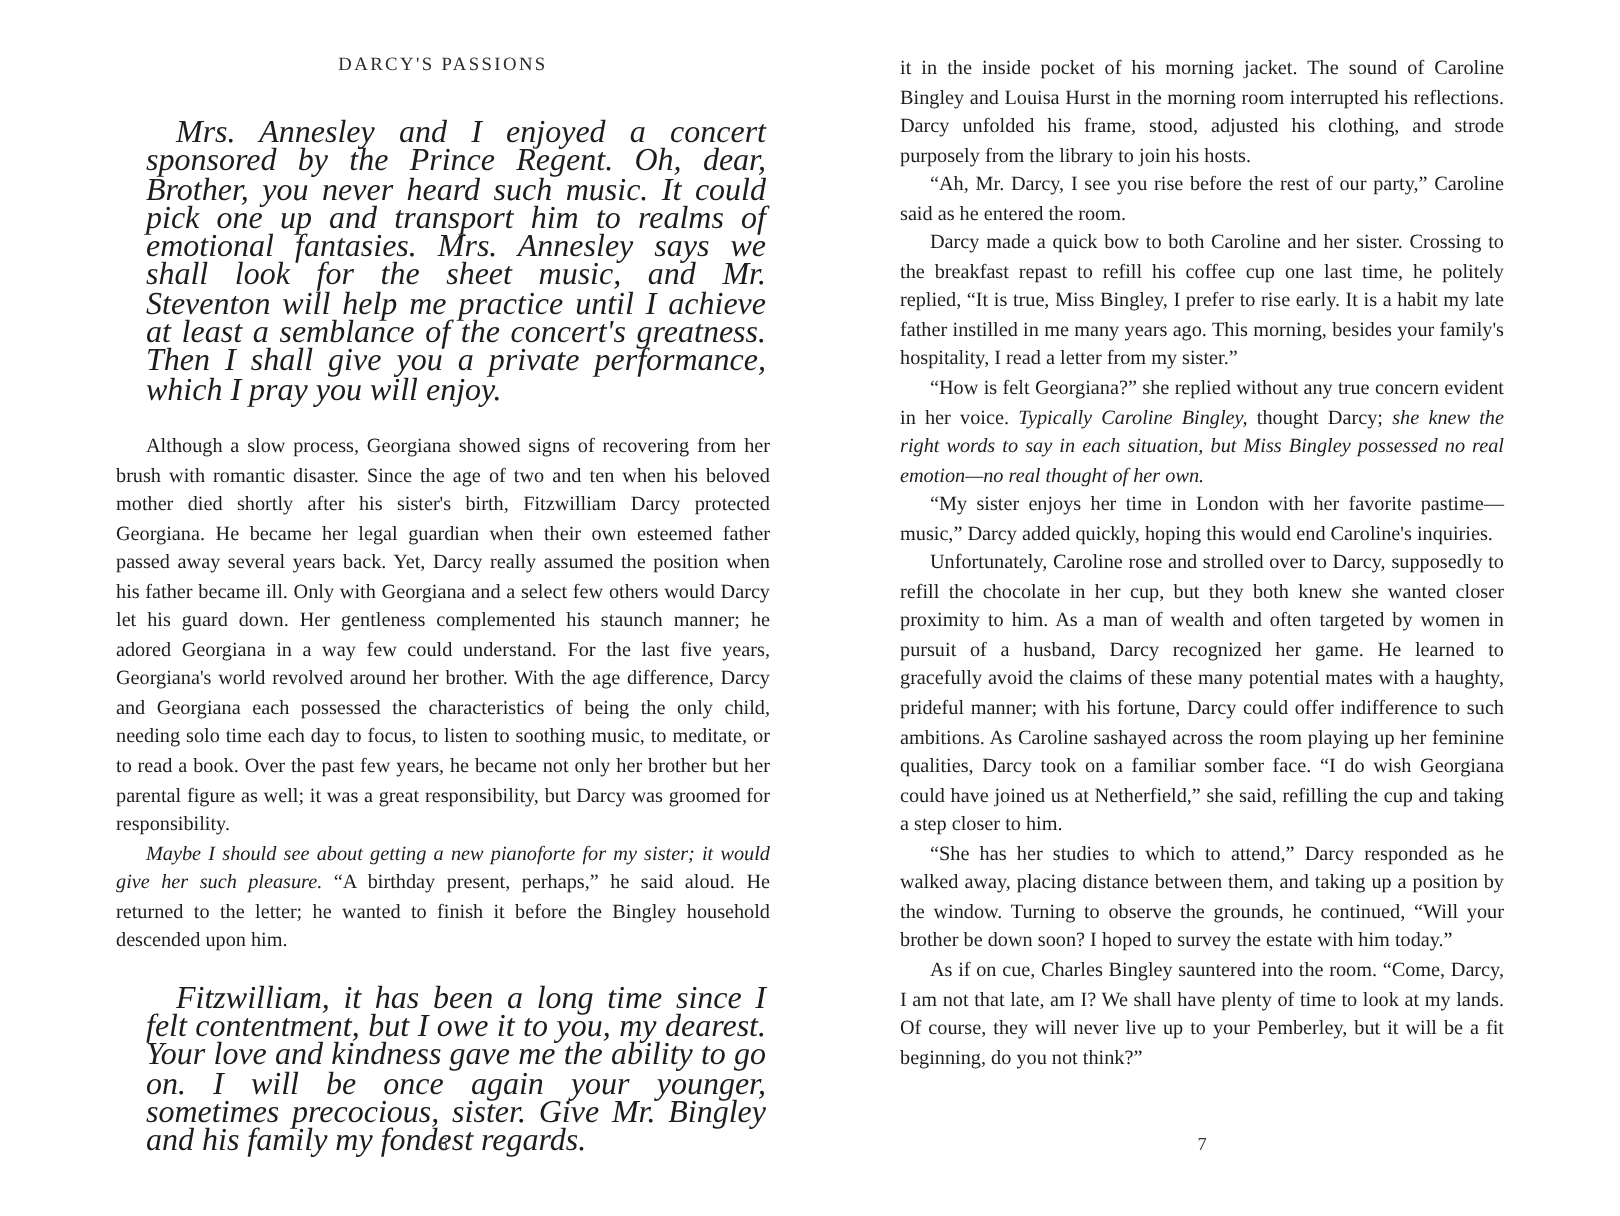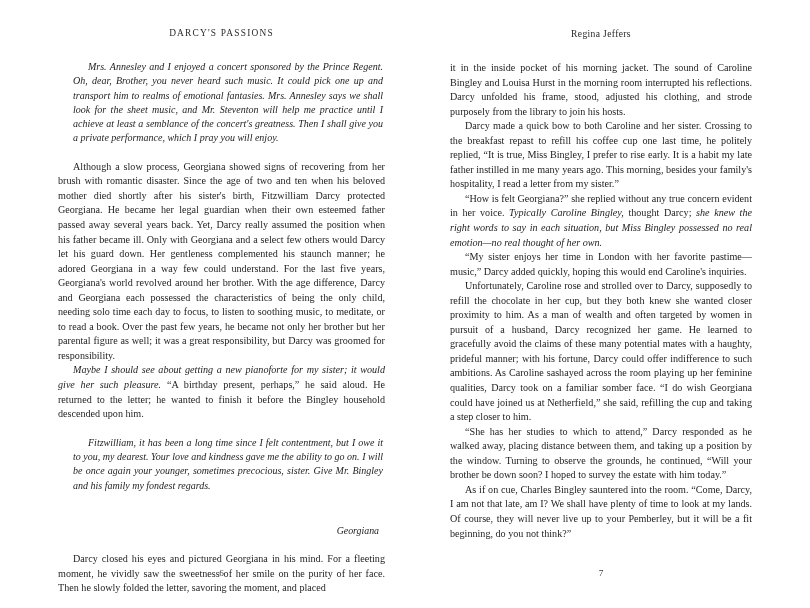--- a/index.html
+++ b/index.html
@@ -67,21 +67,21 @@
   p.indent { text-indent: 15px; }
   p.noindent { text-indent: 0; }
 
   .letter {
     font-style: italic;
     margin-left: 15px;
     margin-right: 2px;
     font-size: 9.85px;
     line-height: 14.3px;
   }
-  .letter p { font-size: 10px; line-height: 14.3px; font-style: italic; }
+  .letter p { font-size: 16px; line-height: 14.3px; font-style: italic; }
 
   .sig {
     font-style: italic;
     text-align: right;
     font-size: 9.85px;
     line-height: 14.3px;
     margin-top: 31px;
     margin-right: 4px;
   }
   .gap-md { height: 14px; }
@@ -124,26 +124,26 @@
       <p class="indent">Darcy closed his eyes and pictured Georgiana in his mind. For a fleeting moment, he vividly saw the sweetness of her smile on the purity of her face. Then he slowly folded the letter, savoring the moment, and placed</p>
     </div>
 
     <div class="foliowrap-left">
       <span class="folio-text" style="font-size:9.2px;color:#353535;">6</span>
     </div>
   </div>
 
   <div class="page page-right">
 
-    <div class="running-head recto">Regina Jeffers</div>
 
     <div class="col">
 
       <p class="noindent">it in the inside pocket of his morning jacket. The sound of Caroline Bingley and Louisa Hurst in the morning room interrupted his reflections. Darcy unfolded his frame, stood, adjusted his clothing, and strode purposely from the library to join his hosts.</p>
 
+      <p class="indent">“Ah, Mr. Darcy, I see you rise before the rest of our party,” Caroline said as he entered the room.</p>
 
       <p class="indent">Darcy made a quick bow to both Caroline and her sister. Crossing to the breakfast repast to refill his coffee cup one last time, he politely replied, “It is true, Miss Bingley, I prefer to rise early. It is a habit my late father instilled in me many years ago. This morning, besides your family's hospitality, I read a letter from my sister.”</p>
 
       <p class="indent"><span>“How is felt Georgiana?” she replied without any true concern evident in her voice. </span><em>Typically Caroline Bingley,</em><span> thought Darcy; </span><em>she knew the right words to say in each situation, but Miss Bingley possessed no real emotion—no real thought of her own.</em></p>
 
       <p class="indent">“My sister enjoys her time in London with her favorite pastime—music,” Darcy added quickly, hoping this would end Caroline's inquiries.</p>
 
       <p class="indent">Unfortunately, Caroline rose and strolled over to Darcy, supposedly to refill the chocolate in her cup, but they both knew she wanted closer proximity to him. As a man of wealth and often targeted by women in pursuit of a husband, Darcy recognized her game. He learned to gracefully avoid the claims of these many potential mates with a haughty, prideful manner; with his fortune, Darcy could offer indifference to such ambitions. As Caroline sashayed across the room playing up her feminine qualities, Darcy took on a familiar somber face. “I do wish Georgiana could have joined us at Netherfield,” she said, refilling the cup and taking a step closer to him.</p>
 
       <p class="indent">“She has her studies to which to attend,” Darcy responded as he walked away, placing distance between them, and taking up a position by the window. Turning to observe the grounds, he continued, “Will your brother be down soon? I hoped to survey the estate with him today.”</p>

